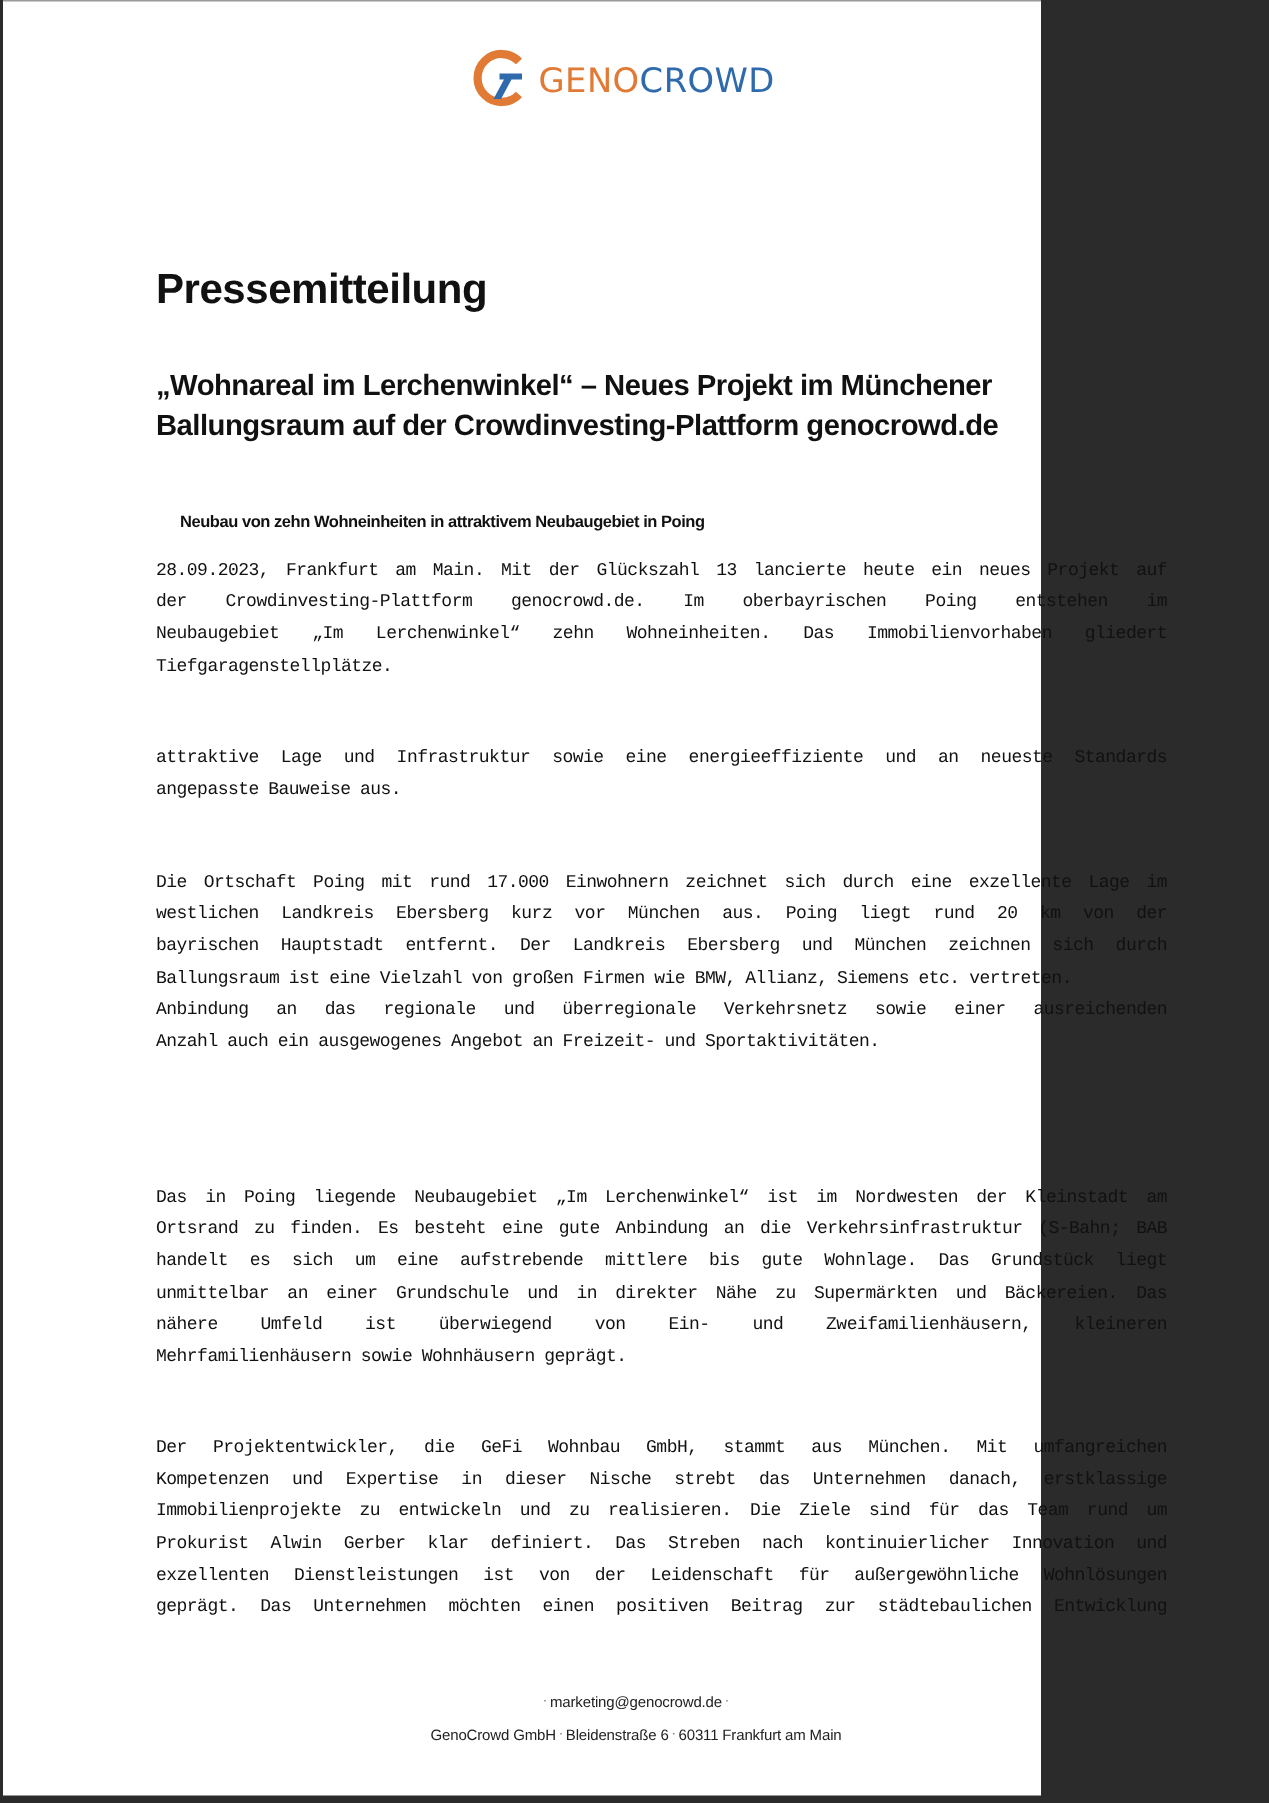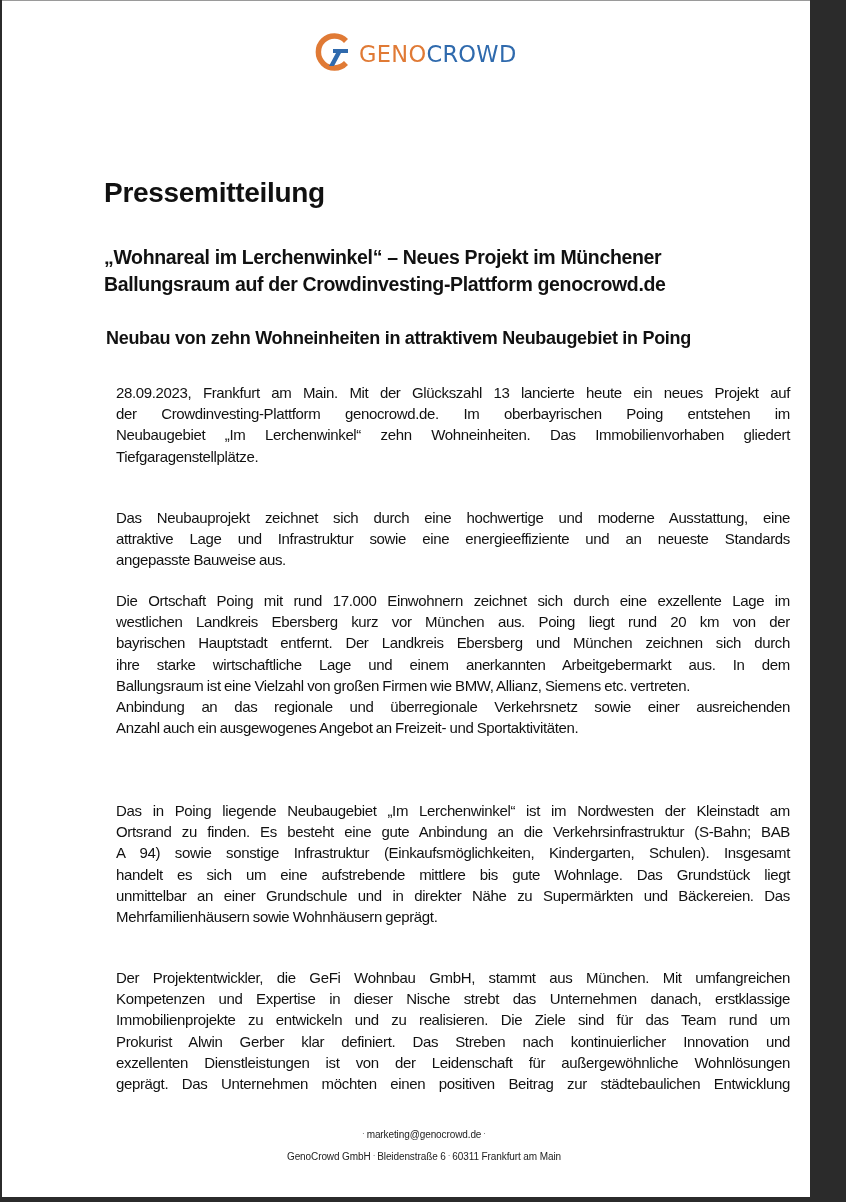--- a/index.html
+++ b/index.html
@@ -11,21 +11,21 @@
       height: 1202px;
       background: #2b2b2b;
       position: relative;
       overflow: hidden;
       font-family: "Liberation Sans", sans-serif;
     }
     .page {
       position: absolute;
       left: 2px;
       top: 0;
-      width: 808px;
+      width: 692px;
       height: 1197px;
       background: #ffffff;
       border-top: 1px solid #9a9a9a;
       box-sizing: border-box;
       padding-left: 32px;
     }
     .logo {
       position: absolute;
       left: 311px;
       top: 30px;
@@ -72,36 +72,37 @@
       font-size: 19.5px;
       font-weight: bold;
       line-height: 27px;
       letter-spacing: -0.35px;
       width: 640px;
     }
     .subheadline {
       position: absolute;
       top: 325px;
       left: 0;
-      margin: 2px;
-      font-size: 18px;
+      margin: 16px;
+      font-size: 11px;
       font-weight: bold;
       letter-spacing: -0.3px;
       white-space: nowrap;
     }
     .para {
       position: absolute;
       left: 0;
       width: 674px;
-      margin: 12px;
-      font-size: 15px;
+      margin: 0;
+      font-size: 12px;
       line-height: 21.2px;
       text-align: justify;
       letter-spacing: -0.35px;
       word-spacing: -0.5px;
+      font-family: Liberation Mono, monospace;
     }
     .p1 { top: 369px; }
     .p2 { top: 494px; }
     .p3 { top: 577px; }
     .p4 { top: 787px; }
     .p5 { top: 954px; }
     .para .line {
       display: block;
       text-align: justify;
       text-align-last: justify;
@@ -145,41 +146,39 @@
     <h3 class="subheadline">Neubau von zehn Wohneinheiten in attraktivem Neubaugebiet in Poing</h3>
 
     <p class="para p1">
       <span class="line">28.09.2023, Frankfurt am Main. Mit der Glückszahl 13 lancierte heute ein neues Projekt auf</span>
       <span class="line">der Crowdinvesting-Plattform genocrowd.de. Im oberbayrischen Poing entstehen im</span>
       <span class="line">Neubaugebiet „Im Lerchenwinkel“ zehn Wohneinheiten. Das Immobilienvorhaben gliedert</span>
       <span class="line last">Tiefgaragenstellplätze.</span>
     </p>
 
     <p class="para p2">
-      <span class="line">Das Neubauprojekt zeichnet sich durch eine hochwertige und moderne Ausstattung, eine</span>
       <span class="line">attraktive Lage und Infrastruktur sowie eine energieeffiziente und an neueste Standards</span>
       <span class="line last">angepasste Bauweise aus.</span>
     </p>
 
     <p class="para p3">
       <span class="line">Die Ortschaft Poing mit rund 17.000 Einwohnern zeichnet sich durch eine exzellente Lage im</span>
       <span class="line">westlichen Landkreis Ebersberg kurz vor München aus. Poing liegt rund 20 km von der</span>
       <span class="line">bayrischen Hauptstadt entfernt. Der Landkreis Ebersberg und München zeichnen sich durch</span>
-      <span class="line">ihre starke wirtschaftliche Lage und einem anerkannten Arbeitgebermarkt aus. In dem</span>
       <span class="line last">Ballungsraum ist eine Vielzahl von großen Firmen wie BMW, Allianz, Siemens etc. vertreten.</span>
       <span class="line">Anbindung an das regionale und überregionale Verkehrsnetz sowie einer ausreichenden</span>
       <span class="line last">Anzahl auch ein ausgewogenes Angebot an Freizeit- und Sportaktivitäten.</span>
     </p>
 
     <p class="para p4">
       <span class="line">Das in Poing liegende Neubaugebiet „Im Lerchenwinkel“ ist im Nordwesten der Kleinstadt am</span>
       <span class="line">Ortsrand zu finden. Es besteht eine gute Anbindung an die Verkehrsinfrastruktur (S-Bahn; BAB</span>
-      <span class="line">A 94) sowie sonstige Infrastruktur (Einkaufsmöglichkeiten, Kindergarten, Schulen). Insgesamt</span>
       <span class="line">handelt es sich um eine aufstrebende mittlere bis gute Wohnlage. Das Grundstück liegt</span>
       <span class="line">unmittelbar an einer Grundschule und in direkter Nähe zu Supermärkten und Bäckereien. Das</span>
+      <span class="line">nähere Umfeld ist überwiegend von Ein- und Zweifamilienhäusern, kleineren</span>
       <span class="line last">Mehrfamilienhäusern sowie Wohnhäusern geprägt.</span>
     </p>
 
     <p class="para p5">
       <span class="line">Der Projektentwickler, die GeFi Wohnbau GmbH, stammt aus München. Mit umfangreichen</span>
       <span class="line">Kompetenzen und Expertise in dieser Nische strebt das Unternehmen danach, erstklassige</span>
       <span class="line">Immobilienprojekte zu entwickeln und zu realisieren. Die Ziele sind für das Team rund um</span>
       <span class="line">Prokurist Alwin Gerber klar definiert. Das Streben nach kontinuierlicher Innovation und</span>
       <span class="line">exzellenten Dienstleistungen ist von der Leidenschaft für außergewöhnliche Wohnlösungen</span>
       <span class="line">geprägt. Das Unternehmen möchten einen positiven Beitrag zur städtebaulichen Entwicklung</span>

